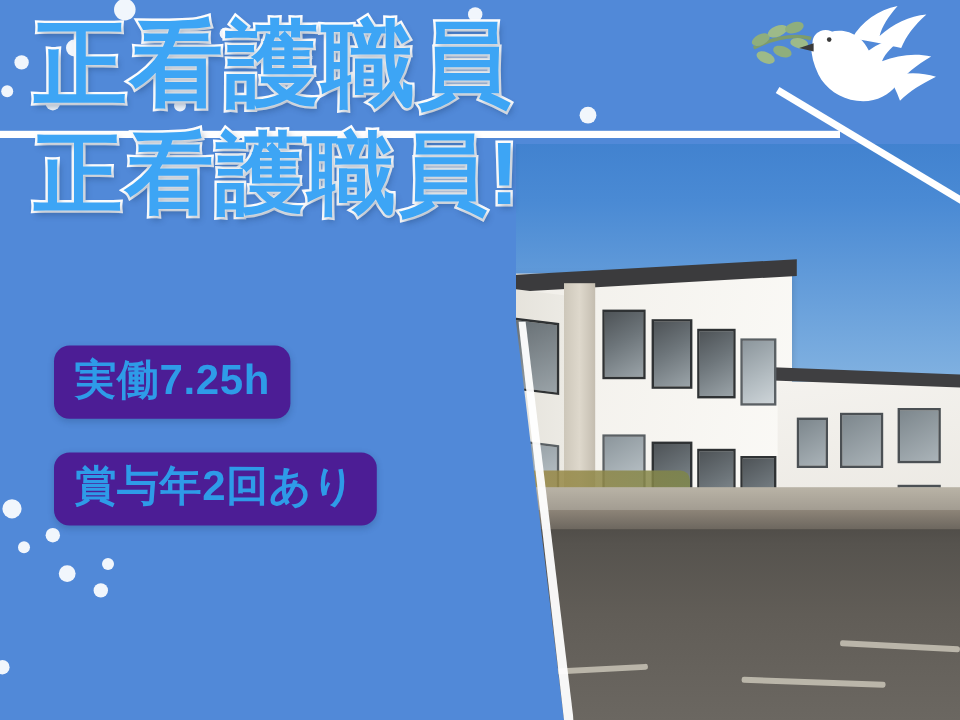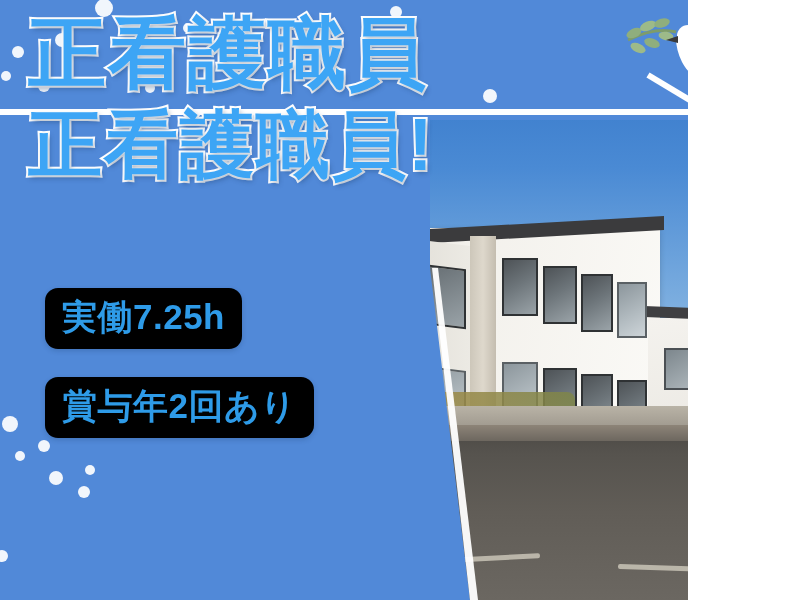--- a/index.html
+++ b/index.html
@@ -4,21 +4,21 @@
 <title>正看護職員スタッフ募集バナー</title>
 <style>
   html, body {
     margin: 0;
     padding: 0;
     background: #ffffff;
   }
 
   #banner {
     position: relative;
-    width: 688px;
+    width: 800px;
     height: 600px;
     overflow: hidden;
     font-family: "Liberation Sans", "DejaVu Sans", sans-serif;
     user-select: none;
   }
 
   
   .photo {
     position: absolute;
     inset: 0;
@@ -292,21 +292,21 @@
 
   
   .badges {
     position: absolute;
     left: 45px;
     top: 288px;
     z-index: 6;
   }
   .badge {
     display: inline-block;
-    background: #000000;
+    background: #4c1d95;
     border-radius: 13px;
     padding: 11px 17px 13px 17px;
     margin-bottom: 28px;
     color: var(--badge-blue, #2e9be8);
     font-size: 35px;
     font-weight: 700;
     letter-spacing: 0.5px;
     line-height: 1.05;
     white-space: nowrap;
     box-shadow: 0 2px 5px rgba(20,50,90,.22);

